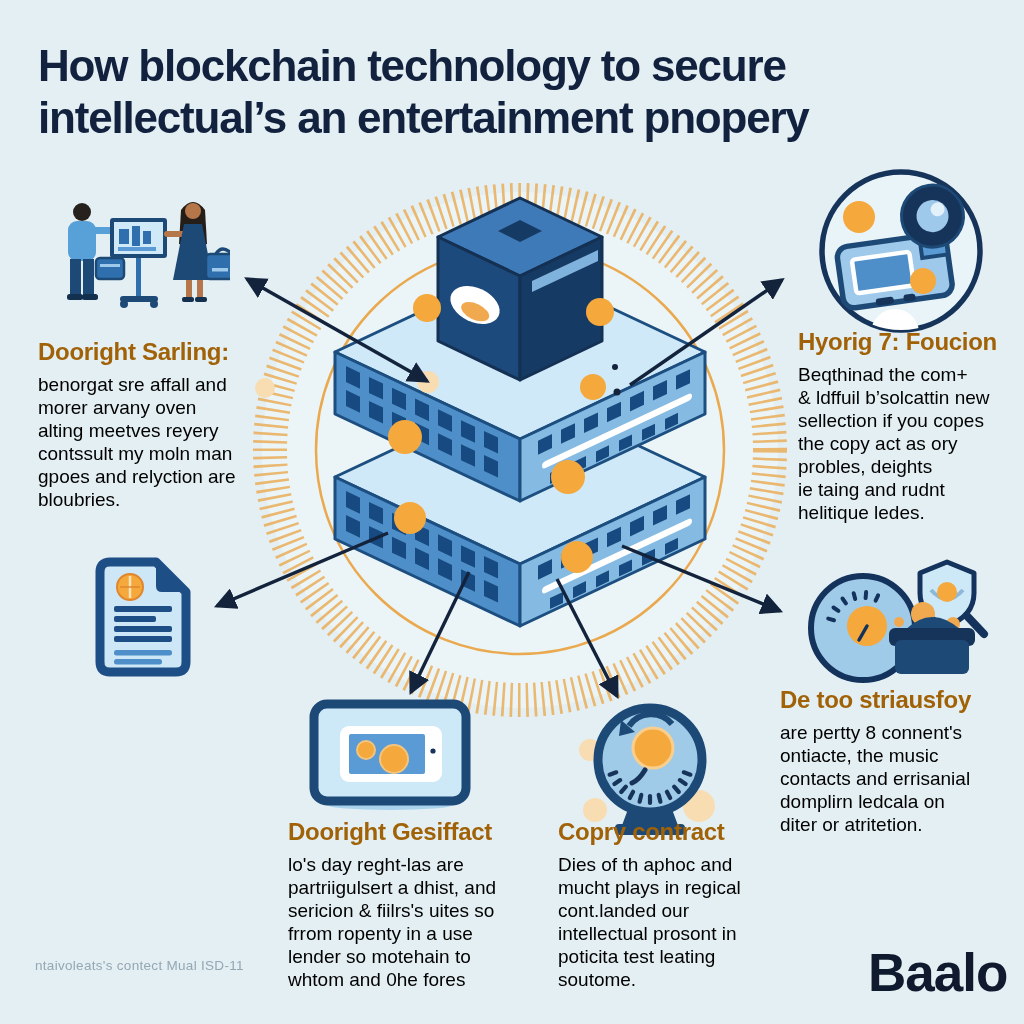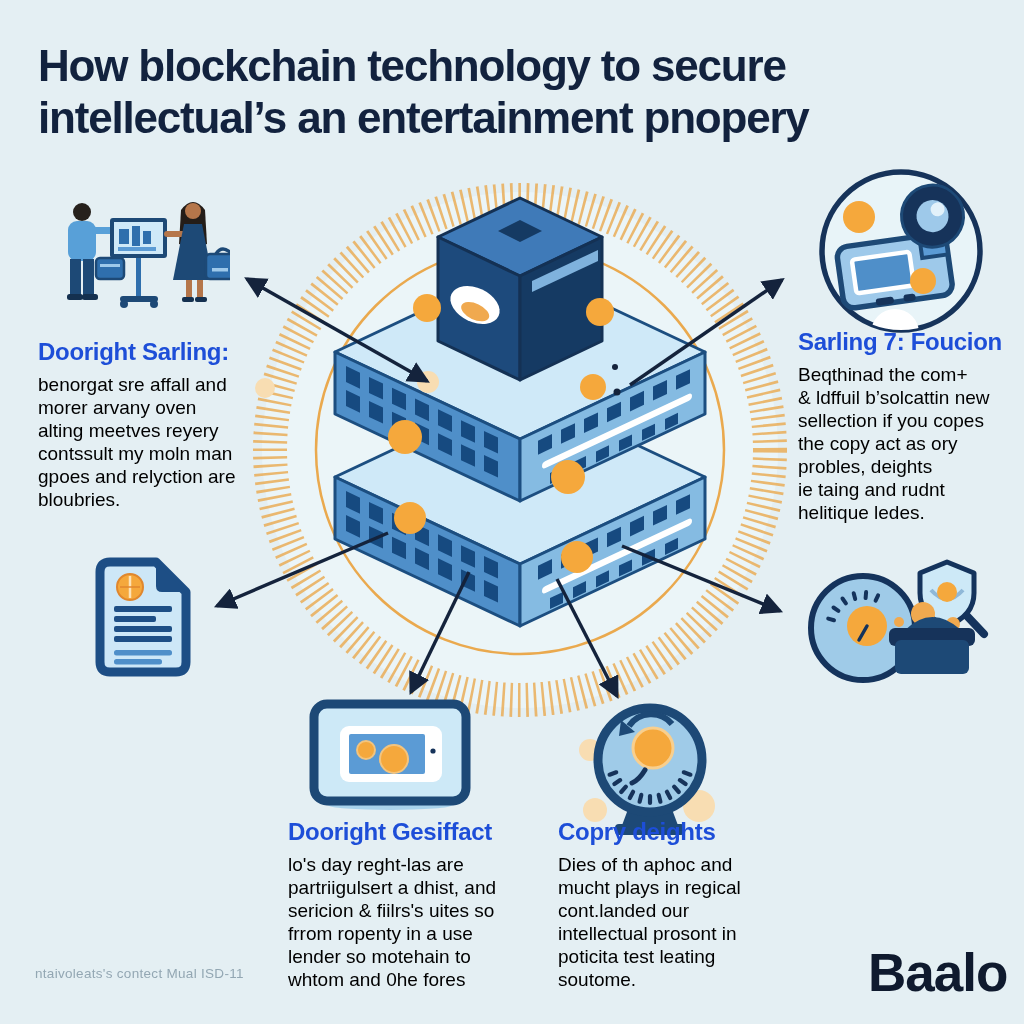--- a/index.html
+++ b/index.html
@@ -6,24 +6,24 @@
   .canvas{
     position:relative;width:1024px;height:1024px;background:#e4eff3;
     overflow:hidden;font-family:"Liberation Sans",sans-serif;margin:0 auto;padding-left:12px;
   }
   .title{
     position:absolute;left:38px;top:40px;width:960px;margin:0;
     font-size:44px;line-height:1.18;font-weight:800;letter-spacing:-1.2px;
     color:#12223e;white-space:pre-line;
   }
   .sec{position:absolute;}
-  .sec h2{margin:0 0 7px 0;font-size:24px;font-weight:700;color:#1d4ed8;letter-spacing:-0.3px;}
+  .sec h2{margin:0 0 7px 0;font-size:24px;font-weight:700;color:#a16207;letter-spacing:-0.3px;}
   .sec p{margin:0;font-size:19px;line-height:23px;color:#000000;white-space:pre-line;}
   .icon-abs{position:absolute;}
-  .footer-note{position:absolute;left:35px;top:958px;font-size:13.5px;color:#93a7b3;letter-spacing:0.3px;margin-top:8px;}
+  .footer-note{position:absolute;left:35px;top:958px;font-size:13.5px;color:#93a7b3;letter-spacing:0.3px;}
   .logo{position:absolute;left:868px;top:942px;font-size:53px;font-weight:800;color:#0f1a2e;letter-spacing:-1px;}
   svg{display:block;}
   .overlay{position:absolute;left:0;top:0;pointer-events:none;}
 </style>
 </head>
 <body>
 
 <div class="canvas">
 
   <h1 class="title">How blockchain technology to secure
@@ -318,21 +318,21 @@
     <h2>Dooright Sarling:</h2>
     <p>benorgat sre affall and
 morer arvany oven
 alting meetves reyery
 contssult my moln man
 gpoes and relyction are
 bloubries.</p>
   </section>
 
   <section class="sec" style="left:798px;top:328px;width:220px;">
-    <h2>Sarling 7: Foucion</h2>
+    <h2>Hyorig 7: Foucion</h2>
     <p>Beqthinad the com+
 &amp; ldffuil b’solcattin new
 sellection if you copes
 the copy act as ory
 probles, deights
 ie taing and rudnt
 helitique ledes.</p>
   </section>
 
 
@@ -340,26 +340,34 @@
     <h2>Dooright Gesiffact</h2>
     <p>lo's day reght-las are
 partriigulsert a dhist, and
 sericion &amp; fiilrs's uites so
 frrom ropenty in a use
 lender so motehain to
 whtom and 0he fores</p>
   </section>
 
   <section class="sec" style="left:558px;top:818px;width:225px;">
-    <h2>Copry deights</h2>
+    <h2>Copry contract</h2>
     <p>Dies of th aphoc and
 mucht plays in regical
 cont.landed our
 intellectual prosont in
 poticita test leating
 soutome.</p>
   </section>
 
+  <section class="sec" style="left:780px;top:686px;width:235px;">
+    <h2>De too striausfoy</h2>
+    <p>are pertty 8 connent's
+ontiacte, the music
+contacts and errisanial
+domplirn ledcala on
+diter or atritetion.</p>
+  </section>
 
   <div class="footer-note">ntaivoleats's contect Mual ISD-11</div>
   <div class="logo">Baalo</div>
 
 </div>
 
 </body></html>

